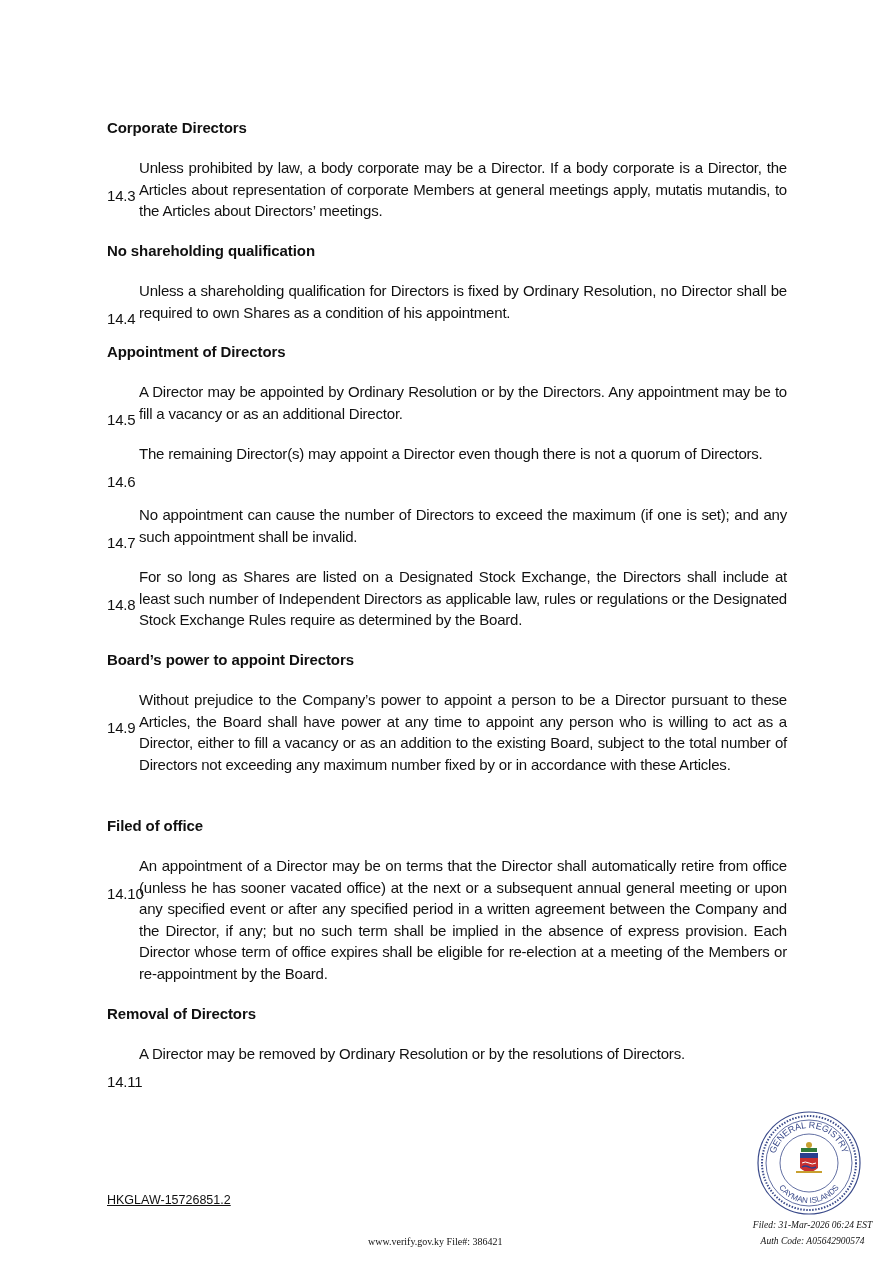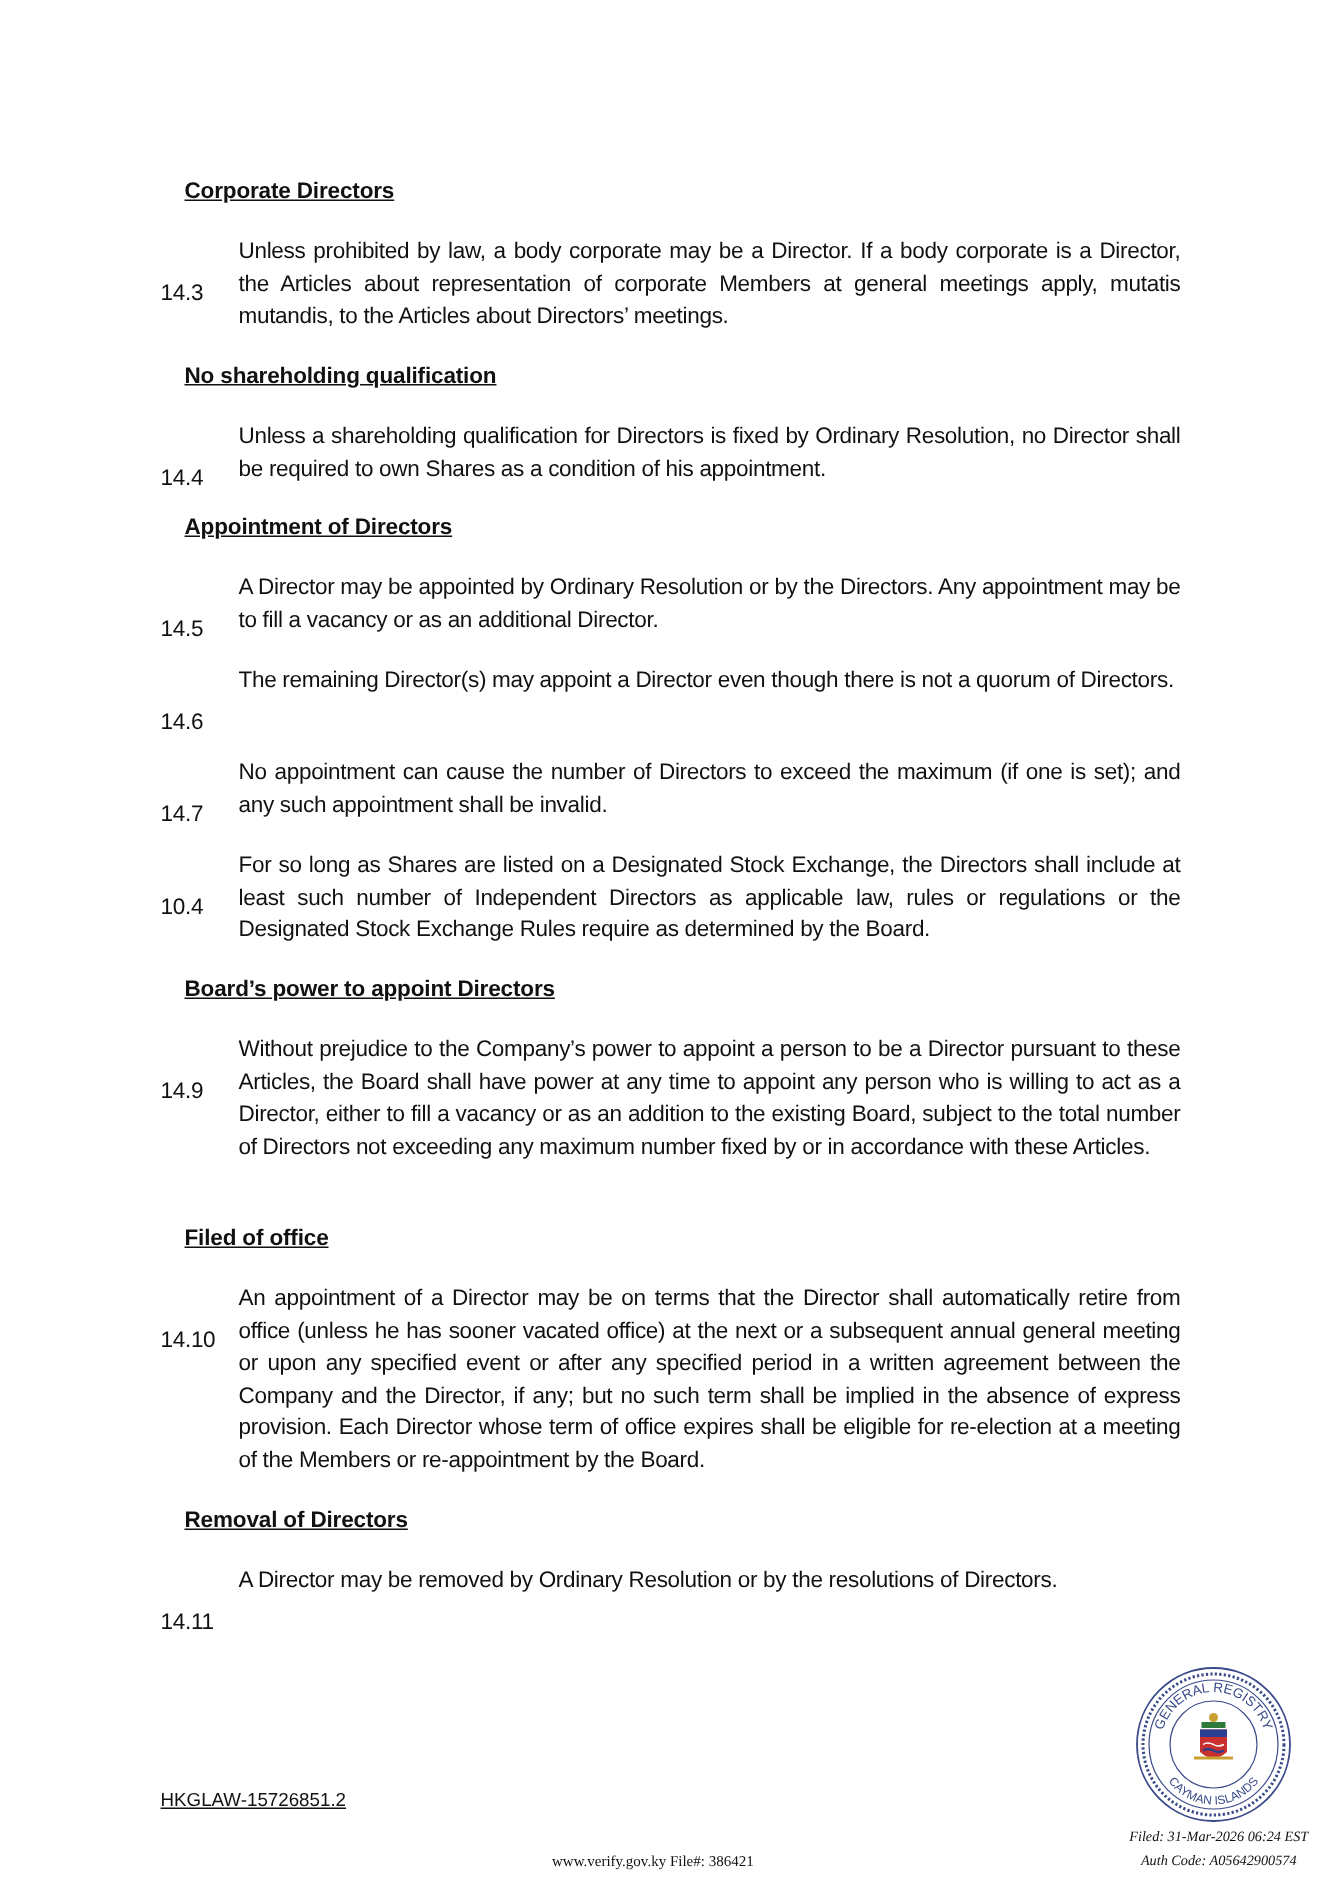--- a/index.html
+++ b/index.html
@@ -2,26 +2,26 @@
 <html><head>
 <meta charset="utf-8">
 <style>
   html, body { margin: 0; padding: 0; background: #ffffff; }
   body {
     width: 892px; height: 1263px; position: relative; overflow: hidden;
     font-family: "Liberation Sans", sans-serif; color: #111111;
   }
   .page { position: absolute; left: 107px; top: 0; width: 680px; }
   .heading {
-    position: absolute; left: 16px; font-weight: bold; font-size: 15px;
-    line-height: 18px; letter-spacing: -0.1px; text-decoration: underline;
+    position: absolute; left: 0; font-weight: bold; font-size: 15px;
+    line-height: 18px; letter-spacing: -0.1px;
   }
   .clause { position: absolute; left: 0; width: 680px; font-size: 15px; line-height: 21.6px; letter-spacing: -0.2px; }
   .clause .num { position: absolute; left: 0; top: 0; margin-top: 28px; }
-  .clause .txt { margin-left: 52px; text-align: justify; text-align-last: left; }
+  .clause .txt { margin-left: 32px; text-align: justify; text-align-last: left; }
   .footer-ref {
     position: absolute; left: 107px; top: 1193px; font-size: 12.5px; text-decoration: underline;
   }
   .verify {
     position: absolute; left: 368px; top: 1236px;
     font-family: "Liberation Serif", serif; font-size: 10px;
   }
   .seal { position: absolute; left: 756px; top: 1110px; width: 106px; height: 106px; }
   .filed {
     position: absolute; left: 750px; width: 125px; text-align: center;
@@ -51,21 +51,21 @@
   </div>
   <div class="clause" style="top:443px">
     <span class="num">14.6</span>
     <div class="txt">The remaining Director(s) may appoint a Director even though there is not a quorum of Directors.</div>
   </div>
   <div class="clause" style="top:504px">
     <span class="num">14.7</span>
     <div class="txt">No appointment can cause the number of Directors to exceed the maximum (if one is set); and any such appointment shall be invalid.</div>
   </div>
   <div class="clause" style="top:566px">
-    <span class="num">10.4</span>
+    <span class="num">14.8</span>
     <div class="txt">For so long as Shares are listed on a Designated Stock Exchange, the Directors shall include at least such number of Independent Directors as applicable law, rules or regulations or the Designated Stock Exchange Rules require as determined by the Board.</div>
   </div>
 
   <div class="heading" style="top:651px">Board’s power to appoint Directors</div>
   <div class="clause" style="top:689px">
     <span class="num">14.9</span>
     <div class="txt">Without prejudice to the Company’s power to appoint a person to be a Director pursuant to these Articles, the Board shall have power at any time to appoint any person who is willing to act as a Director, either to fill a vacancy or as an addition to the existing Board, subject to the total number of Directors not exceeding any maximum number fixed by or in accordance with these Articles.</div>
   </div>
 
   <div class="heading" style="top:817px">Filed of office</div>

